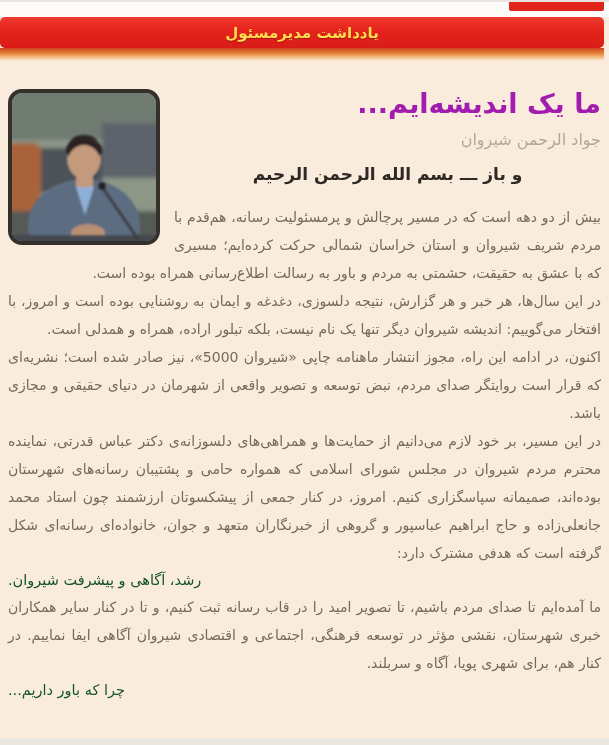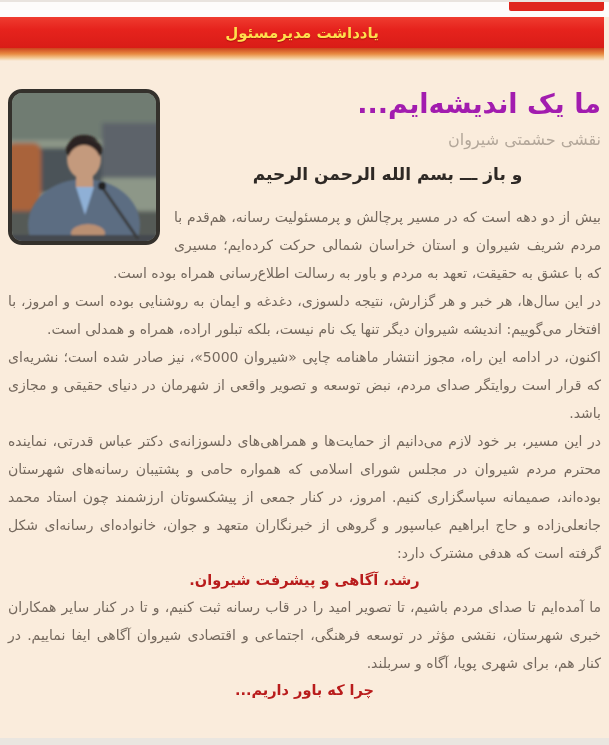--- a/index.html
+++ b/index.html
@@ -26,21 +26,21 @@
     top: 0; right: 5px;
     width: 95px; height: 9px;
     background: #e0251d;
     border-radius: 0 0 2px 2px;
   }
   
   .banner {
     width: 604px; height: 31px;
     background: linear-gradient(#ef3c30, #e6231d 40%, #d91c17);
     display: flex; align-items: center; justify-content: center;
-    border-radius: 0;
+    border-radius: 5px;
   }
   .banner span {
     color: #ffdf4d;
     font-size: 15px;
     font-weight: bold;
     letter-spacing: 0.5px;
     text-shadow: 0 1px 1px rgba(120,0,0,.5);
   }
   .banner-shadow {
     width: 604px; height: 13px;
@@ -87,23 +87,23 @@
   p.body-p {
     font-size: 14px;
     line-height: 28px;
     color: #75695e;
     text-align: justify;
     text-align-last: right;
   }
   p.bold-p {
     font-size: 14.5px;
     line-height: 26px;
-    font-weight: bold;
-    color: #b91c1c;
-    text-align: center;
+    font-weight: normal;
+    color: #14532d;
+    text-align: left;
   }
   .page-bottom {
     position: absolute;
     left: 0; bottom: 0;
     width: 100%; height: 7px;
     background: #eae6e0;
   }
 </style>
 </head>
 <body>
@@ -151,24 +151,24 @@
           <ellipse cx="72" cy="68" rx="16" ry="16" fill="#c49a7d"></ellipse>
           <ellipse cx="76" cy="140" rx="17" ry="9" fill="#b98f72"></ellipse>
           <rect x="-5" y="142" width="154" height="10" fill="#454a4f"></rect>
           <line x1="126" y1="146" x2="90" y2="94" stroke="#3a3a3a" stroke-width="3"></line>
           <circle cx="90" cy="93" r="4" fill="#222222"></circle>
         </g>
       </svg>
     </div>
 
     <h1 class="title">ما یک اندیشه‌ایم...</h1>
-    <div class="author">نقشی حشمتی شیروان</div>
+    <div class="author">جواد الرحمن شیروان</div>
     <div class="opening">و باز ـــ بسم الله الرحمن الرحیم</div>
 
-    <p class="body-p">بیش از دو دهه است که در مسیر پرچالش و پرمسئولیت رسانه، هم‌قدم با مردم شریف شیروان و استان خراسان شمالی حرکت کرده‌ایم؛ مسیری که با عشق به حقیقت، تعهد به مردم و باور به رسالت اطلاع‌رسانی همراه بوده است.</p>
+    <p class="body-p">بیش از دو دهه است که در مسیر پرچالش و پرمسئولیت رسانه، هم‌قدم با مردم شریف شیروان و استان خراسان شمالی حرکت کرده‌ایم؛ مسیری که با عشق به حقیقت، حشمتی به مردم و باور به رسالت اطلاع‌رسانی همراه بوده است.</p>
     <p class="body-p">در این سال‌ها، هر خبر و هر گزارش، نتیجه دلسوزی، دغدغه و ایمان به روشنایی بوده است و امروز، با افتخار می‌گوییم: اندیشه شیروان دیگر تنها یک نام نیست، بلکه تبلور اراده، همراه و همدلی است.</p>
     <p class="body-p">اکنون، در ادامه این راه، مجوز انتشار ماهنامه چاپی «شیروان 5000»، نیز صادر شده است؛ نشریه‌ای که قرار است روایتگر صدای مردم، نبض توسعه و تصویر واقعی از شهرمان در دنیای حقیقی و مجازی باشد.</p>
     <p class="body-p">در این مسیر، بر خود لازم می‌دانیم از حمایت‌ها و همراهی‌های دلسوزانه‌ی دکتر عباس قدرتی، نماینده محترم مردم شیروان در مجلس شورای اسلامی که همواره حامی و پشتیبان رسانه‌های شهرستان بوده‌اند، صمیمانه سپاسگزاری کنیم. امروز، در کنار جمعی از پیشکسوتان ارزشمند چون استاد محمد جانعلی‌زاده و حاج ابراهیم عباسپور و گروهی از خبرنگاران متعهد و جوان، خانواده‌ای رسانه‌ای شکل گرفته است که هدفی مشترک دارد:</p>
     <p class="bold-p">رشد، آگاهی و پیشرفت شیروان.</p>
     <p class="body-p">ما آمده‌ایم تا صدای مردم باشیم، تا تصویر امید را در قاب رسانه ثبت کنیم، و تا در کنار سایر همکاران خبری شهرستان، نقشی مؤثر در توسعه فرهنگی، اجتماعی و اقتصادی شیروان آگاهی ایفا نماییم. در کنار هم، برای شهری پویا، آگاه و سربلند.</p>
     <p class="bold-p">چرا که باور داریم...</p>
 
   </div>
 
   <div class="page-bottom"></div>

